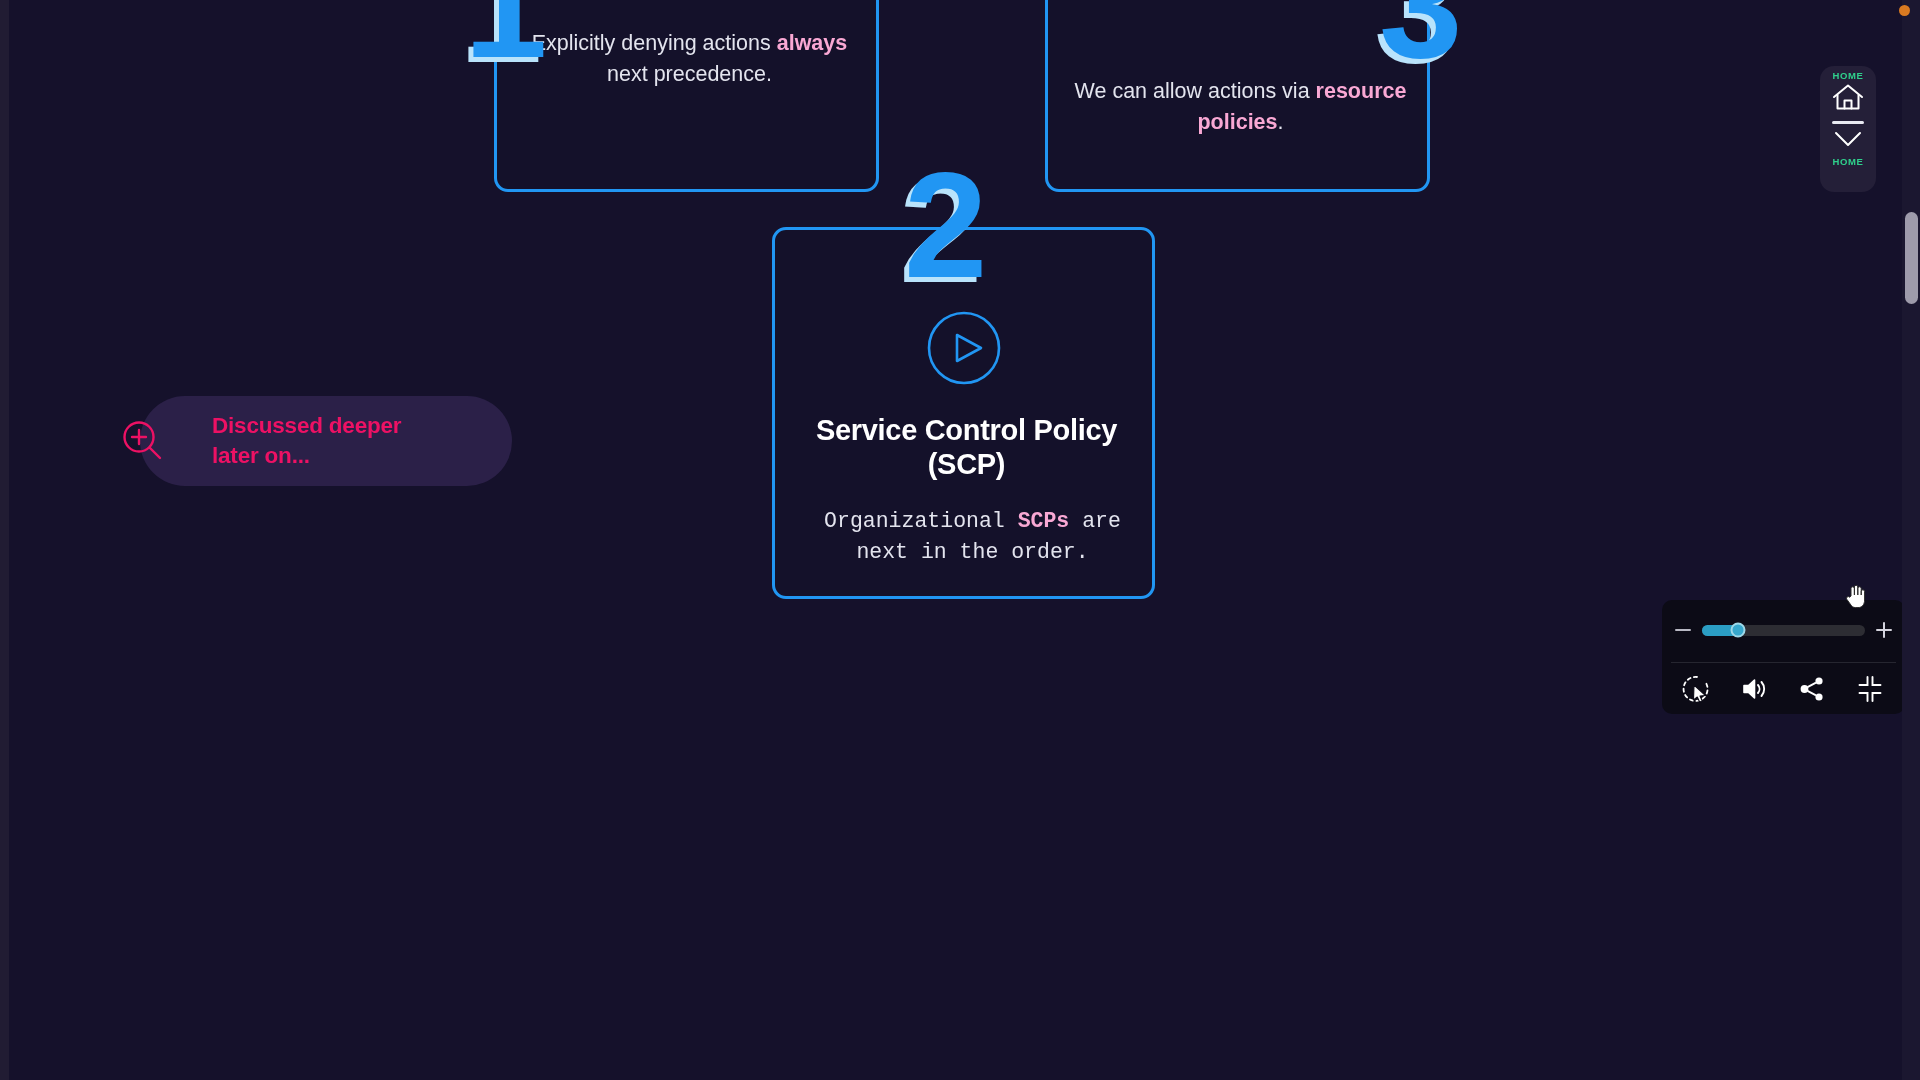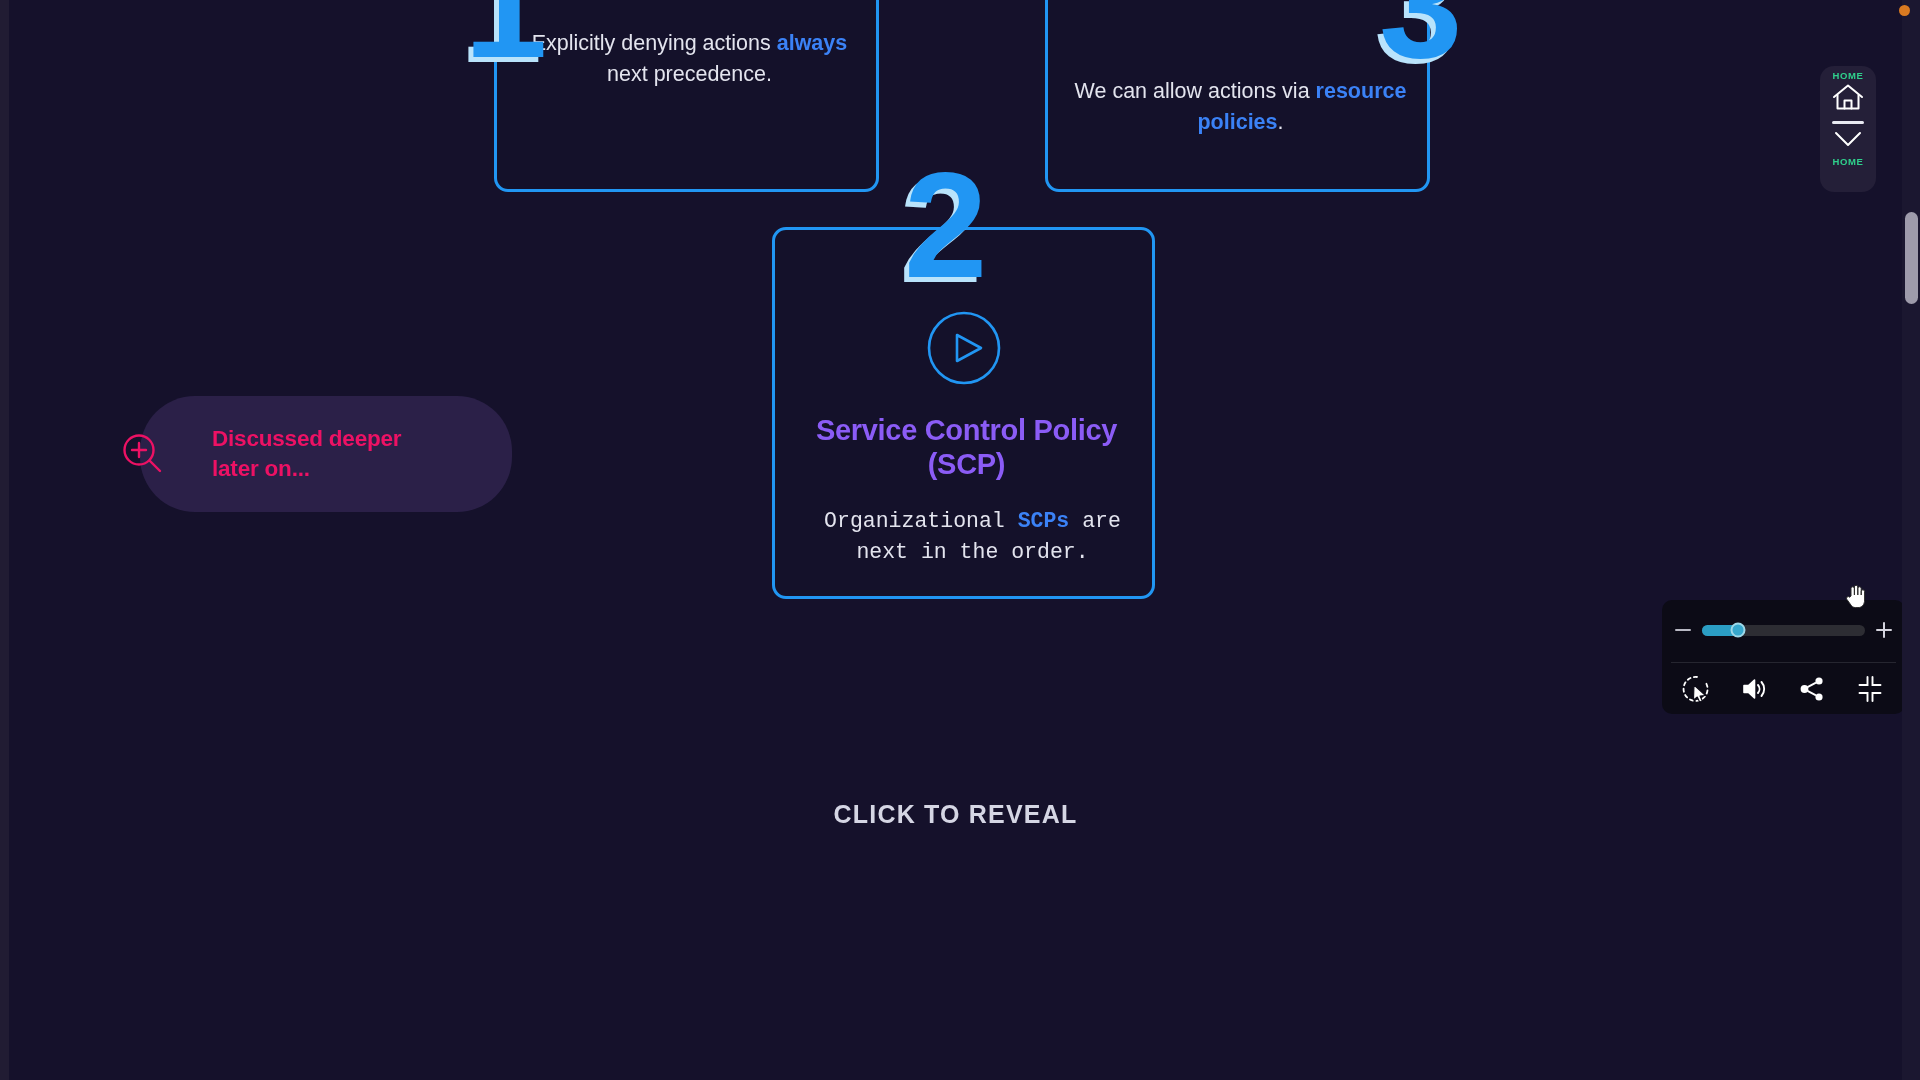--- a/index.html
+++ b/index.html
@@ -78,51 +78,51 @@
     letter-spacing: -2px;
     text-shadow: -5px 5px 0 #b9e3fb;
     -webkit-user-select: none; user-select: none;
   }
   .num-1 { left: 455px;  top: -70px;  font-size: 150px; }
   .num-3 { left: 1370px; top: -70px;  font-size: 150px; }
   .num-2 { left: 895px;  top: 150px;  font-size: 150px; }
 
   
   .card-title {
-    color: #8b5cf6;
+    color: #ffffff;
     font-weight: 700;
     font-size: 29px;
     text-align: center;
     line-height: 1.18;
     letter-spacing: -0.3px;
   }
   .card-body {
     color: #e3e4ee;
     font-size: 21.5px;
     text-align: center;
     line-height: 1.42;
   }
-  .card-body b { color: #3b82f6; font-weight: 700; }
+  .card-body b { color: #f9a8d4; font-weight: 700; }
   .c1-body  { position: absolute; left: 18px; top: 145px; width: 349px; }
   .c3-body  { position: absolute; left: 18px; top: 145px; width: 349px; margin-top: 48px; }
 
   .play-icon {
     position: absolute;
     left: 50%; top: 80px;
     transform: translateX(-50%);
     width: 76px; height: 76px;
   }
   .c2-title { position: absolute; left: 8px; top: 183px; width: 367px; }
   .c2-body  { position: absolute; left: 24px; top: 276px; width: 347px; font-family: Liberation Mono, monospace; }
 
   
   .annotation {
     position: absolute;
     left: 131px; top: 396px;
-    width: 372px; height: 116px;
+    width: 372px; height: 90px;
     background: #2b2048;
     border-radius: 55px;
     display: flex;
     align-items: center;
   }
   .annotation-icon {
     position: absolute;
     left: -20px; top: 50%;
     transform: translateY(-50%);
     width: 46px; height: 46px;
@@ -289,21 +289,20 @@
           <circle cx="19" cy="19" r="14.5" stroke="#ed1164" stroke-width="2.4"></circle>
           <line x1="19" y1="12" x2="19" y2="26" stroke="#ed1164" stroke-width="2.4" stroke-linecap="round"></line>
           <line x1="12" y1="19" x2="26" y2="19" stroke="#ed1164" stroke-width="2.4" stroke-linecap="round"></line>
           <line x1="29.5" y1="29.5" x2="40" y2="40" stroke="#ed1164" stroke-width="2.4" stroke-linecap="round"></line>
         </svg>
       </span>
       <div class="annotation-text">Discussed deeper
 later on...</div>
     </div>
 
-    <div class="click-reveal">CLICK TO REVEAL</div>
   </div>
 
   <div class="navpill">
     <div class="lbl">HOME</div>
     <span class="home-ico">
       <svg width="34" height="30" viewBox="0 0 34 30" fill="none">
         <path d="M3 15 L17 3.5 L31 15" stroke="#ffffff" stroke-width="2" stroke-linejoin="round" stroke-linecap="round"></path>
         <path d="M6.5 13 V26.5 H27.5 V13" stroke="#ffffff" stroke-width="2" stroke-linejoin="round" stroke-linecap="round"></path>
         <path d="M13.5 26.5 V18.5 H20.5 V26.5" stroke="#ffffff" stroke-width="2" stroke-linejoin="round" stroke-linecap="round"></path>
       </svg>

